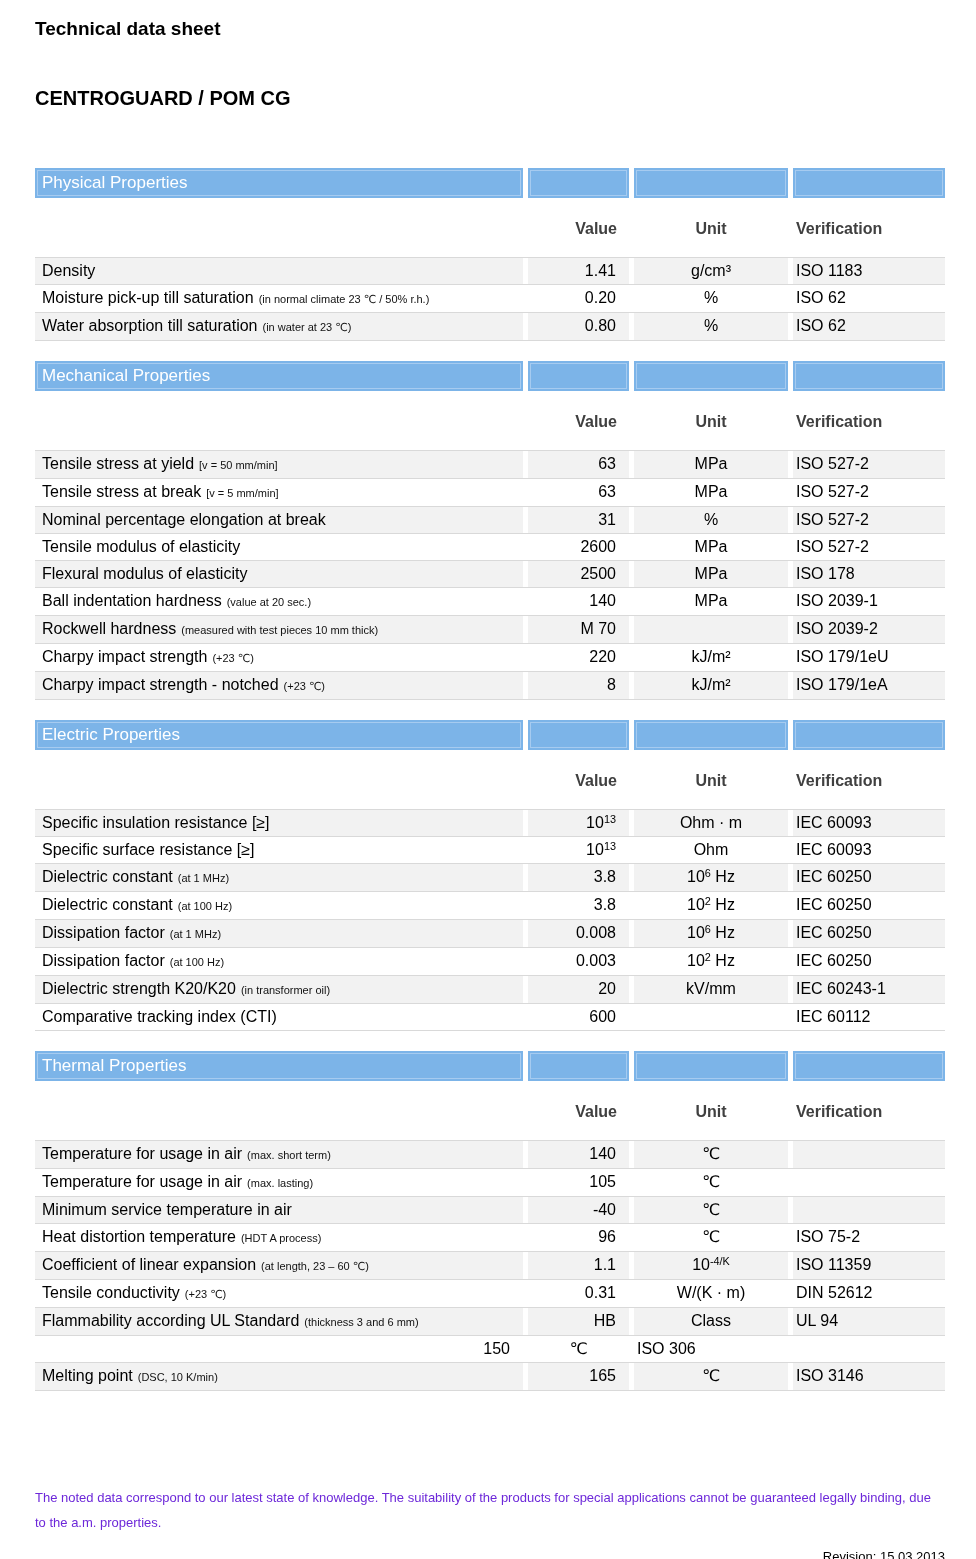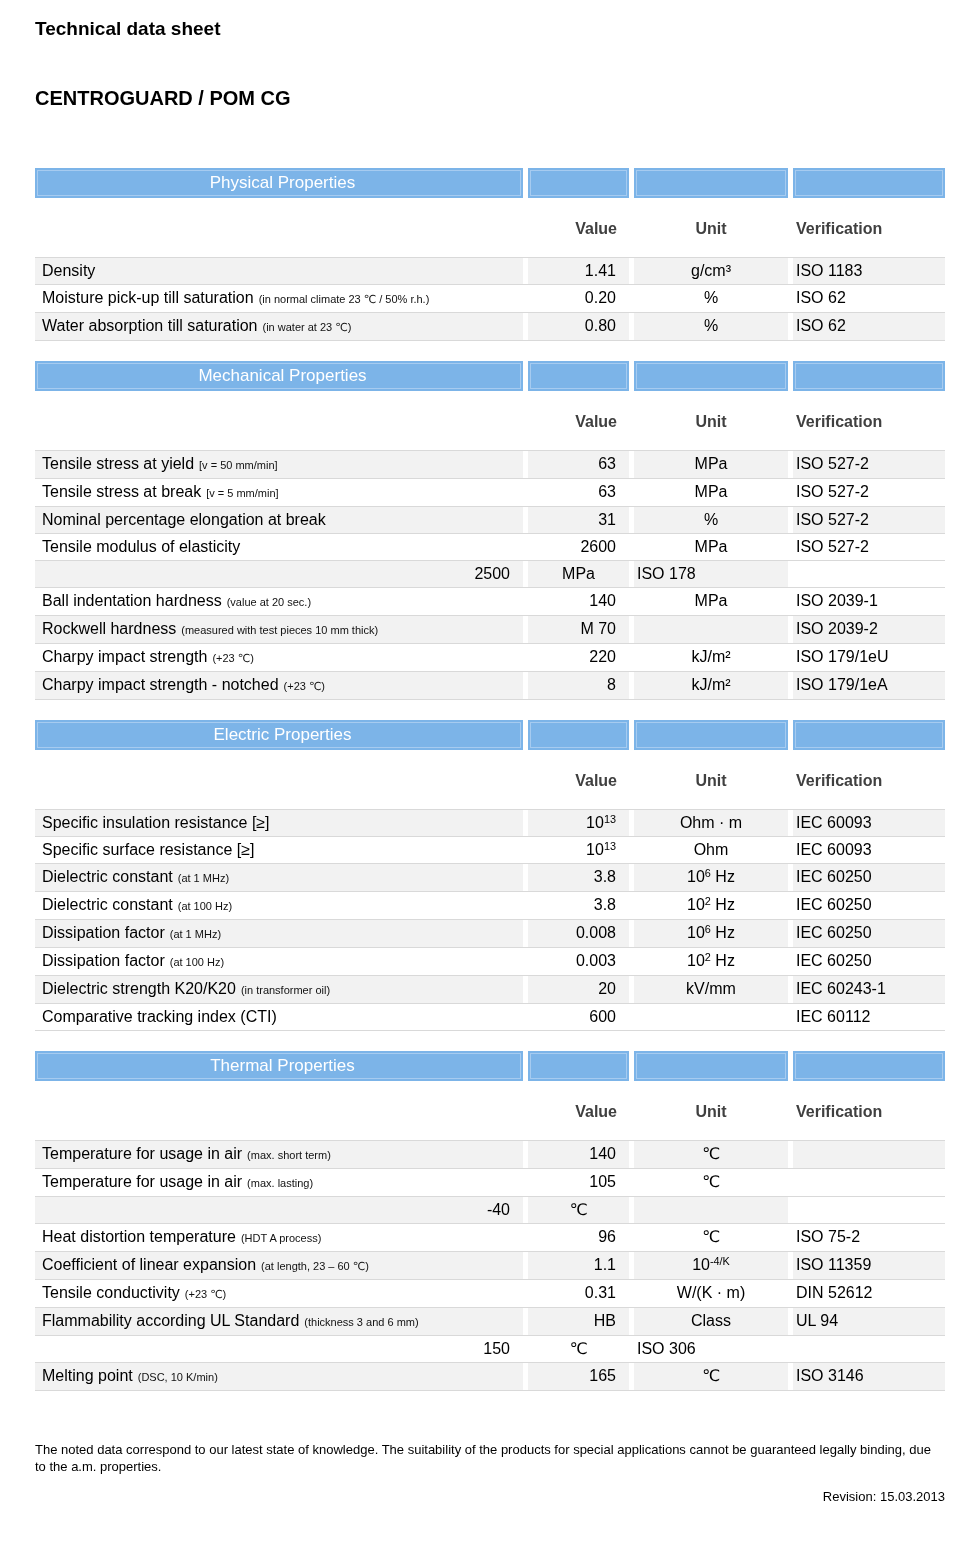--- a/index.html
+++ b/index.html
@@ -17,21 +17,21 @@
   #sections { margin-top: 58px; }
   .props-section + .props-section { margin-top: 20px; }
 
   .grid {
     display: grid;
     grid-template-columns: 488px 101px 154px 152px;
     column-gap: 5px;
   }
 
   
-  .section-bar { height: 30px; text-align: center; }
+  .section-bar { height: 30px; }
   .bar-cell { position: relative; background: var(--section-header-bg, #7cb4e8); }
   .bar-cell::before {
     content: "";
     position: absolute;
     inset: 2px;
     border: 1px solid var(--section-header-inner-border, #a6cbf0);
     pointer-events: none;
   }
   .bar-title-text {
     position: relative;
@@ -72,24 +72,24 @@
     font-size: 68%;
     line-height: 0;
     position: relative;
     top: -0.45em;
     vertical-align: baseline;
   }
   sup:empty { display: none; }
 
   
   .footer-note {
-    margin-top: 50px;
+    margin-top: 94px;
     font-size: 13px;
-    line-height: 17px;
-    color: #000000;
+    line-height: 25px;
+    color: #6d28d9;
   }
   .revision {
     margin-top: 14px;
     font-size: 13px;
     line-height: 15px;
     text-align: right;
   }
 </style>
 </head>
 <body>
@@ -218,20 +218,23 @@
     <div class="cell c-value">
       <span class="value-base">2600</span>
     </div>
     <div class="cell c-unit">
       <span class="unit-base">MPa</span><span class="unit-tail"></span>
     </div>
     <div class="cell c-verif">ISO 527-2</div>
   </div>
 
   <div class="row grid">
+    <div class="cell c-prop">
+      <span class="prop-main">Flexural modulus of elasticity</span>
+    </div>
     <div class="cell c-value">
       <span class="value-base">2500</span>
     </div>
     <div class="cell c-unit">
       <span class="unit-base">MPa</span><span class="unit-tail"></span>
     </div>
     <div class="cell c-verif">ISO 178</div>
   </div>
 
   <div class="row grid">
@@ -446,20 +449,23 @@
     <div class="cell c-value">
       <span class="value-base">105</span>
     </div>
     <div class="cell c-unit">
       <span class="unit-base">℃</span><span class="unit-tail"></span>
     </div>
     <div class="cell c-verif"></div>
   </div>
 
   <div class="row grid">
+    <div class="cell c-prop">
+      <span class="prop-main">Minimum service temperature in air</span>
+    </div>
     <div class="cell c-value">
       <span class="value-base">-40</span>
     </div>
     <div class="cell c-unit">
       <span class="unit-base">℃</span><span class="unit-tail"></span>
     </div>
     <div class="cell c-verif"></div>
   </div>
 
   <div class="row grid">

